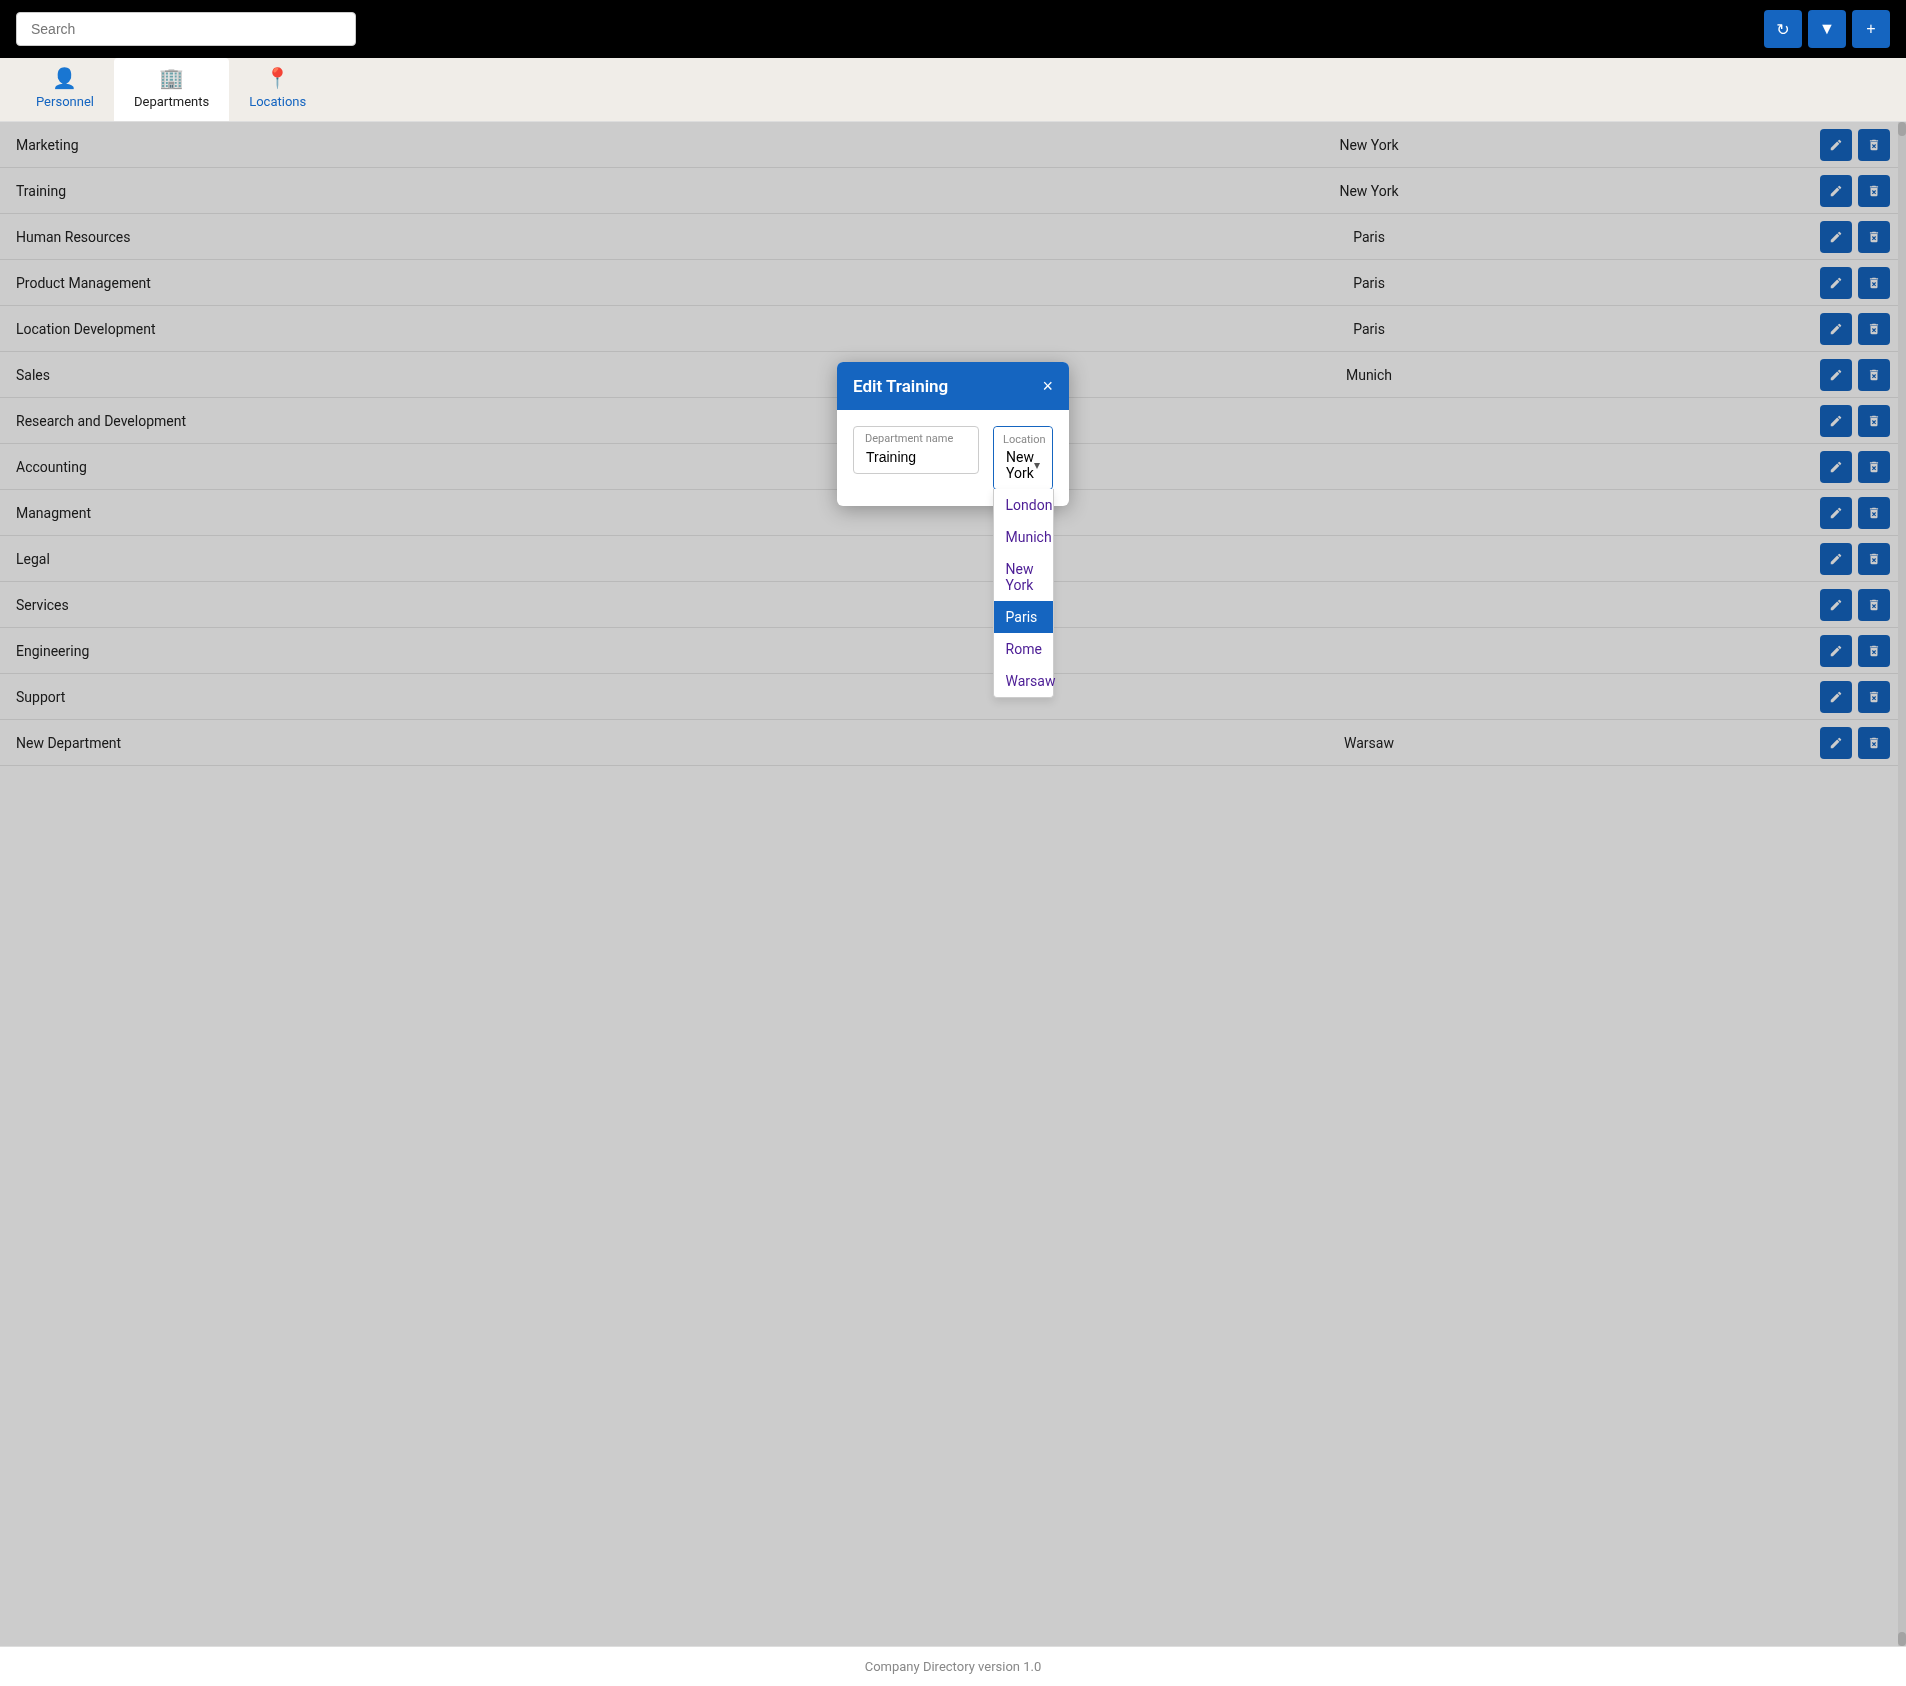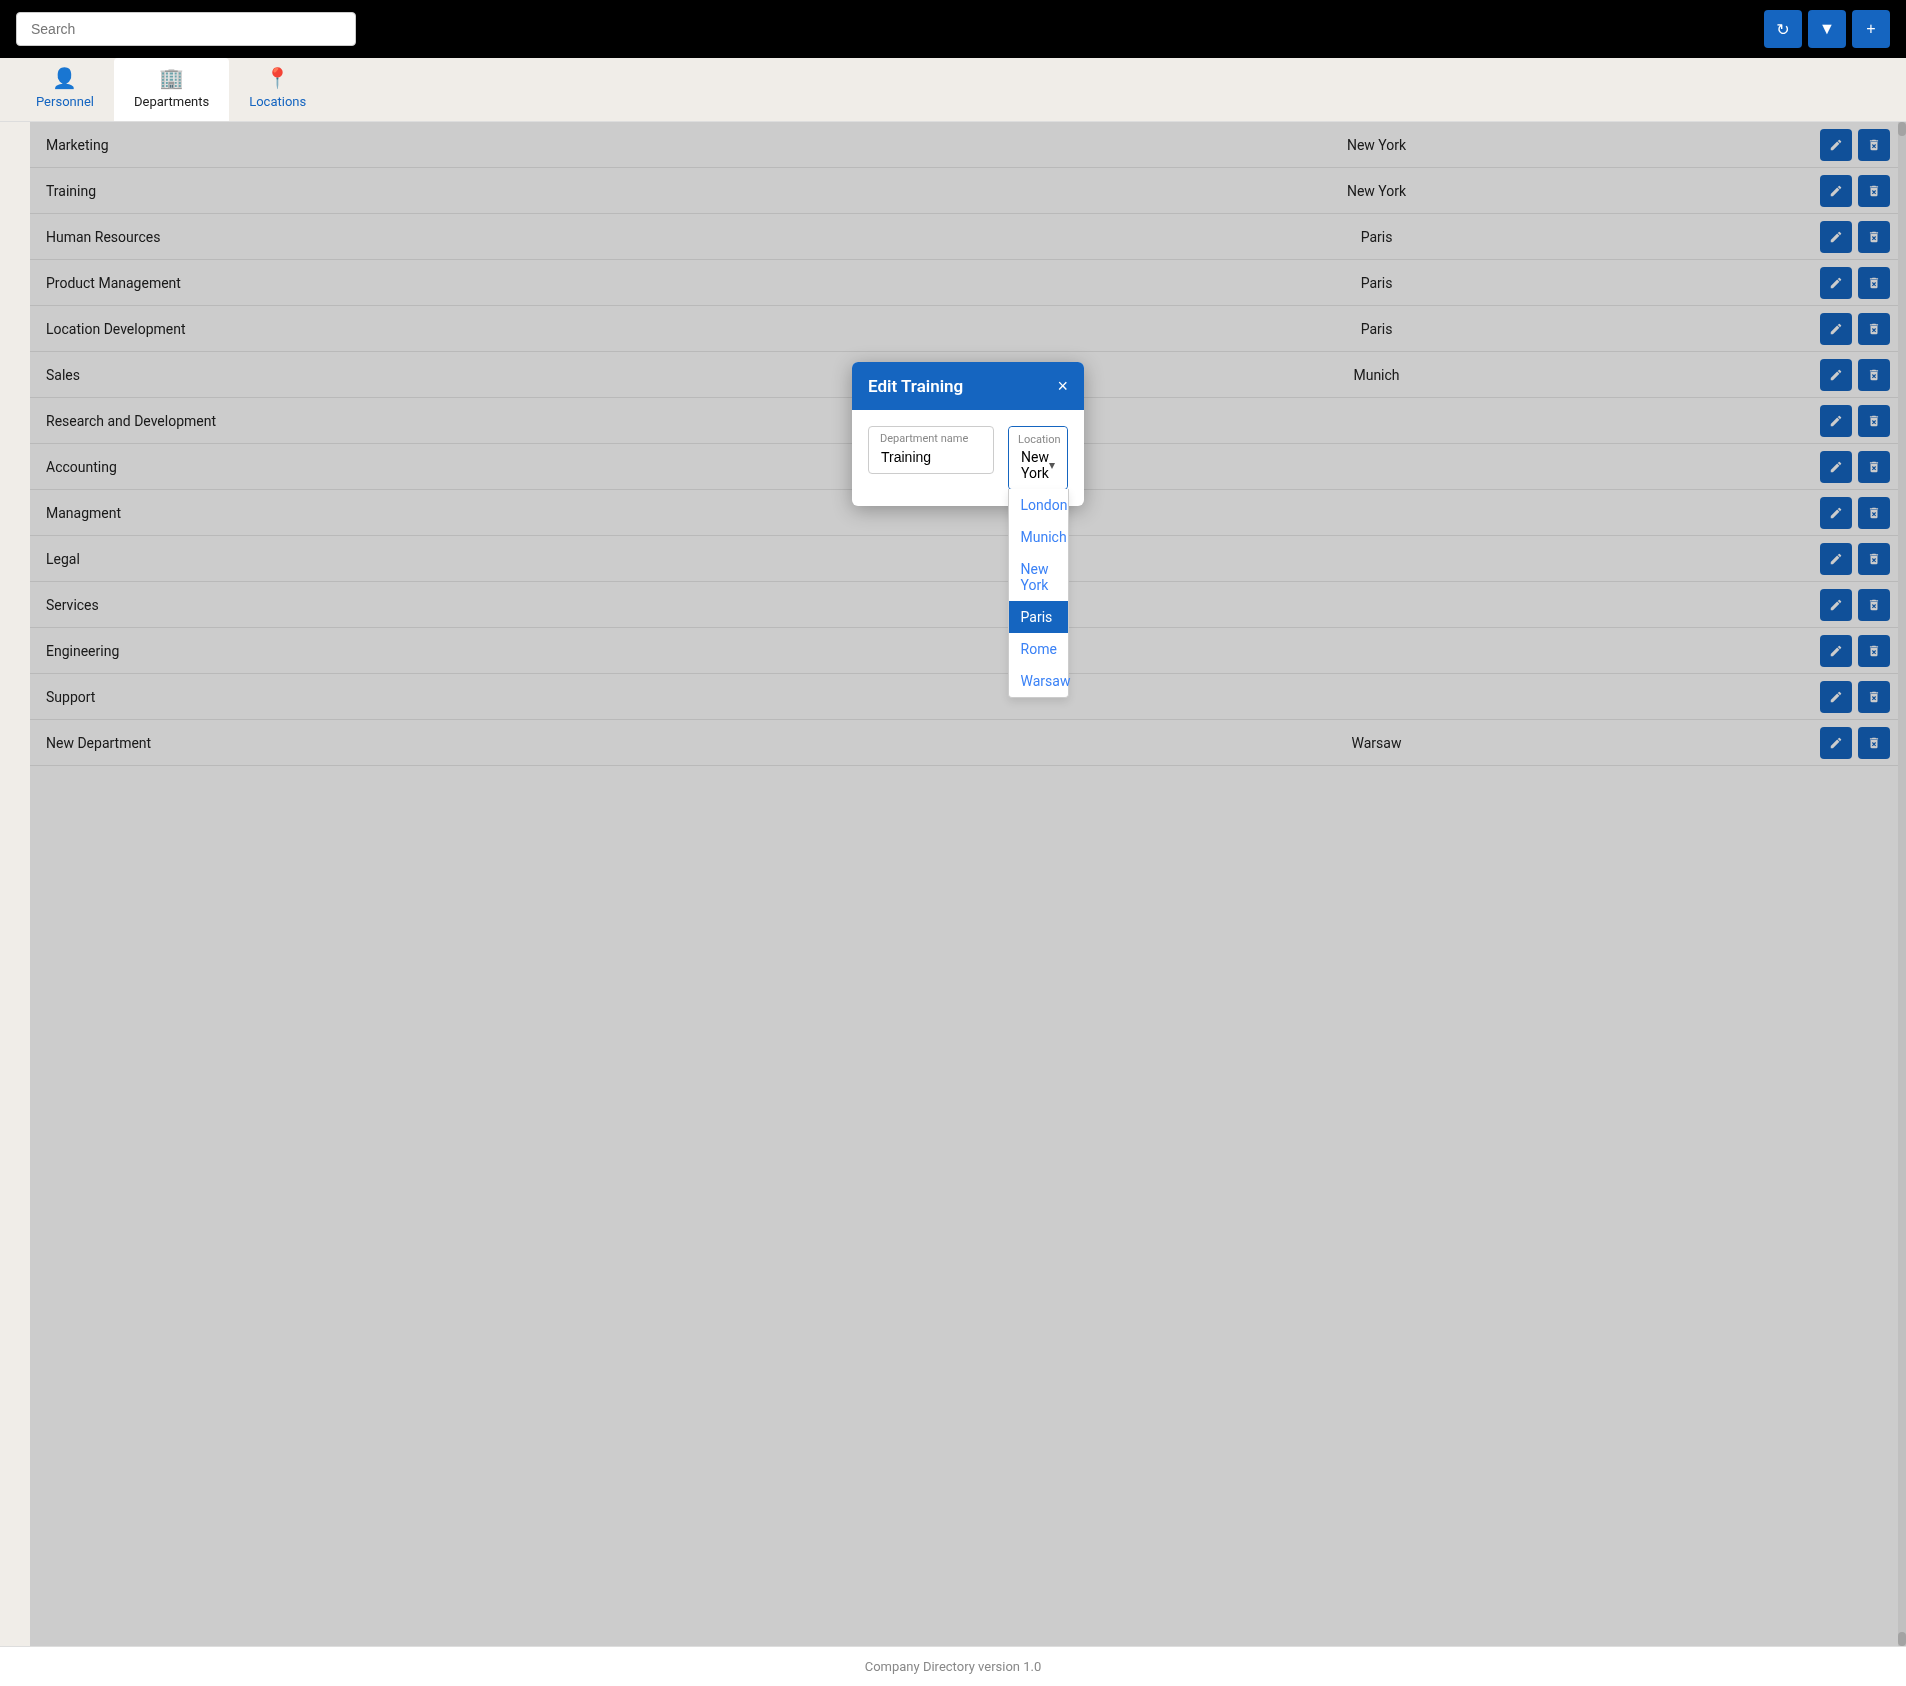--- a/index.html
+++ b/index.html
@@ -81,21 +81,20 @@
       background: white;
       border-top-left-radius: 4px;
       border-top-right-radius: 4px;
     }
 
     .main-content {
       flex: 1;
       background: white;
       overflow-y: auto;
       position: relative;
-      margin-left: 30px;
     }
 
     .dept-row {
       display: flex;
       align-items: center;
       border-bottom: 1px solid #e8e8e8;
       padding: 0 16px;
       height: 46px;
     }
 
@@ -247,21 +246,21 @@
       border-top: none;
       border-radius: 0 0 4px 4px;
       z-index: 200;
       box-shadow: 0 4px 8px rgba(0,0,0,0.1);
     }
 
     .dropdown-item {
       padding: 8px 12px;
       font-size: 14px;
       cursor: pointer;
-      color: #3b82f6;
+      color: #4c1d95;
     }
 
     .dropdown-item.selected {
       background: #1565c0;
       color: white;
     }
 
     .footer {
       background: #ffffff;
       text-align: center;

